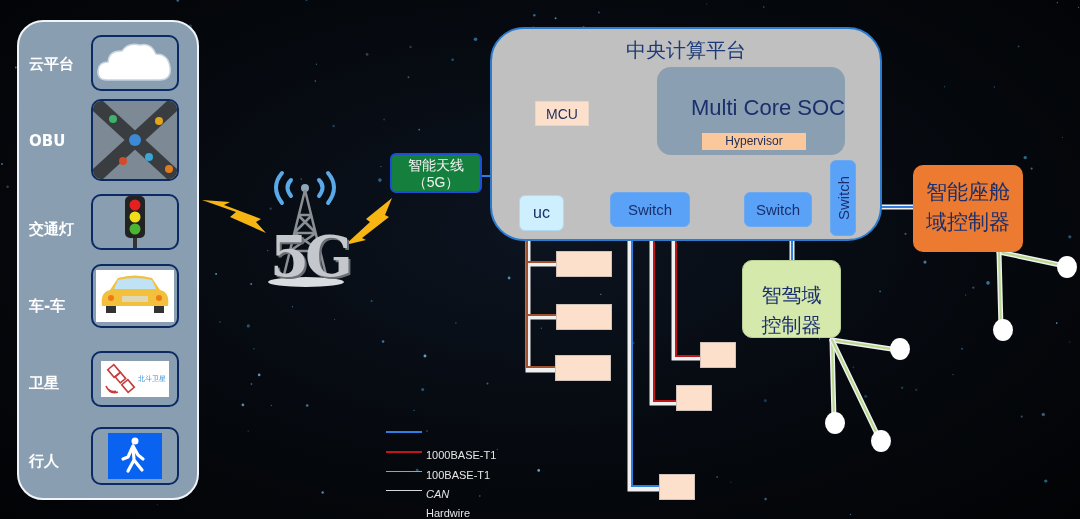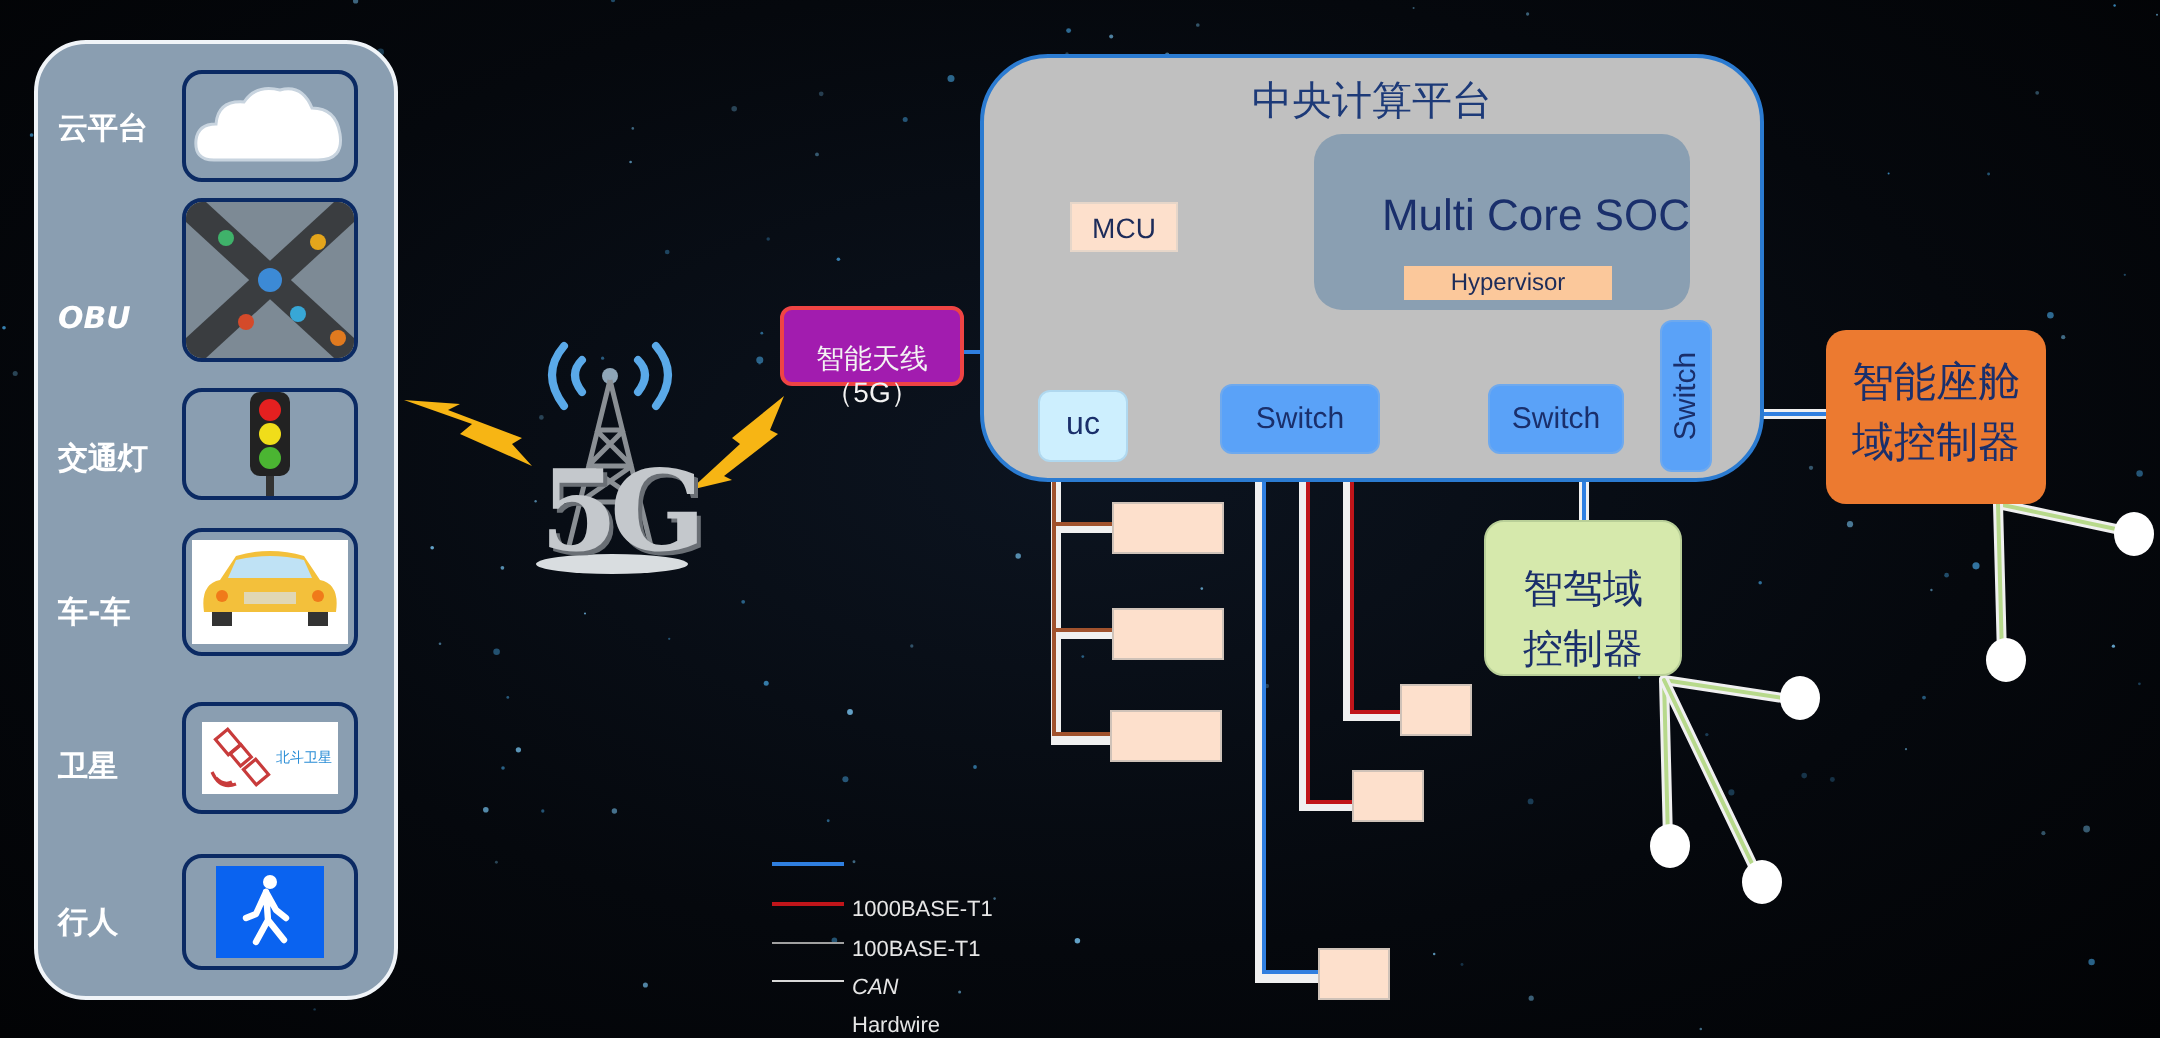--- a/index.html
+++ b/index.html
@@ -15,21 +15,21 @@
   
   #central{left:490px;top:27px;width:392px;height:214px;background:#c0c0c0;border:2px solid #2b7bd1;border-radius:34px;box-sizing:border-box;}
   #central-title{left:0;top:8px;width:100%;text-align:center;font-size:20px;color:#1d3a78;font-family:"DejaVu Sans",sans-serif;}
   #soc{left:165px;top:38px;width:188px;height:88px;background:#8a9fb2;border-radius:14px;}
   #soc-title{left:0;top:28px;width:100%;text-align:right;font-size:22px;color:#1a2f6b;font-family:"Liberation Sans",sans-serif;}
   #hypervisor{left:45px;top:66px;width:104px;height:17px;background:#fbc89b;color:#1d2c5a;font-size:12px;text-align:center;line-height:17px;}
   #mcu{left:43px;top:72px;width:54px;height:25px;background:#fde0cc;border:1px solid #e6d6c9;color:#1d2c5a;font-size:14px;text-align:center;line-height:25px;box-sizing:border-box;}
   .switch{background:#5aa2f8;border:1px solid #6ea9ee;border-radius:6px;color:#1a2f6b;font-size:15px;text-align:center;box-sizing:border-box;}
   #uc{left:27px;top:166px;width:45px;height:36px;background:#cdeffe;border:1px solid #b0d8ef;border-radius:6px;color:#1a2f6b;font-size:16px;text-align:center;line-height:34px;box-sizing:border-box;}
   #eth-label{left:502px;top:156px;color:#e8eef5;font-size:10px;}
-  #antenna{left:390px;top:153px;width:92px;height:40px;background:#a21caf;border:2px solid #ef4444;border-radius:6px;color:#f3f3f3;font-size:14px;text-align:center;line-height:17px;box-sizing:border-box;padding-top:16px;}
+  #antenna{left:390px;top:153px;width:92px;height:40px;background:#15803d;border:2px solid #1d4ed8;border-radius:6px;color:#f3f3f3;font-size:14px;text-align:center;line-height:17px;box-sizing:border-box;padding-top:2px;}
   #cockpit{left:913px;top:165px;width:110px;height:87px;background:#ec7a30;border-radius:10px;color:#1a2f6b;font-size:21px;text-align:center;line-height:30px;padding-top:12px;box-sizing:border-box;}
   #adas{left:742px;top:260px;width:99px;height:78px;background:#d6e9ac;border:1px solid #b9cf98;border-radius:10px;color:#1a2f6b;font-size:20px;text-align:center;line-height:30px;padding-top:19px;box-sizing:border-box;}
   .ecu{background:#fde0cc;border:1px solid #cfc2b8;box-sizing:border-box;}
   .node{background:#fff;border-radius:50%;}
   .legend-item{position:absolute;left:386px;height:14px;display:flex;align-items:center;}
   .legend-line{width:36px;height:2px;margin-right:4px;}
   .legend-text{color:#e6e6e6;font-size:11px;margin-top:45px;}
 </style>
 </head>
 <body>
@@ -238,21 +238,21 @@
 </svg>
 
 <div id="left-panel" class="abs">
   <span class="lp-label" style="top:33px;">云平台</span>
   <div class="lp-box" style="top:13px;">
     <svg width="80" height="46" viewBox="0 0 80 46">
       <path d="M12 40 Q2 40 3 30 Q4 22 13 22 Q14 10 27 11 Q33 2 45 5 Q56 2 61 14 Q73 14 75 27 Q77 40 64 40 Z" fill="#fff" stroke="#c8d4df" stroke-width="1.5"></path>
     </svg>
   </div>
 
-  <span class="lp-label" style="top:128px;font-style:italic;">OBU</span>
+  <span class="lp-label" style="top:110px;">OBU</span>
   <div class="lp-box" style="top:77px;height:82px;">
     <svg width="84" height="78" viewBox="0 0 84 78">
       <rect width="84" height="78" fill="#7d8a95"></rect>
       <path d="M0 10 L74 78 L84 78 L84 68 L10 0 L0 0 Z" fill="#3a3d40"></path>
       <path d="M84 10 L10 78 L0 78 L0 68 L74 0 L84 0 Z" fill="#3a3d40"></path>
       <circle cx="42" cy="39" r="6" fill="#3c8ad6"></circle>
       <circle cx="20" cy="18" r="4" fill="#3fb26a"></circle>
       <circle cx="66" cy="20" r="4" fill="#e4a51b"></circle>
       <circle cx="30" cy="60" r="4" fill="#d44a2a"></circle>
       <circle cx="56" cy="56" r="4" fill="#38a7d6"></circle>

